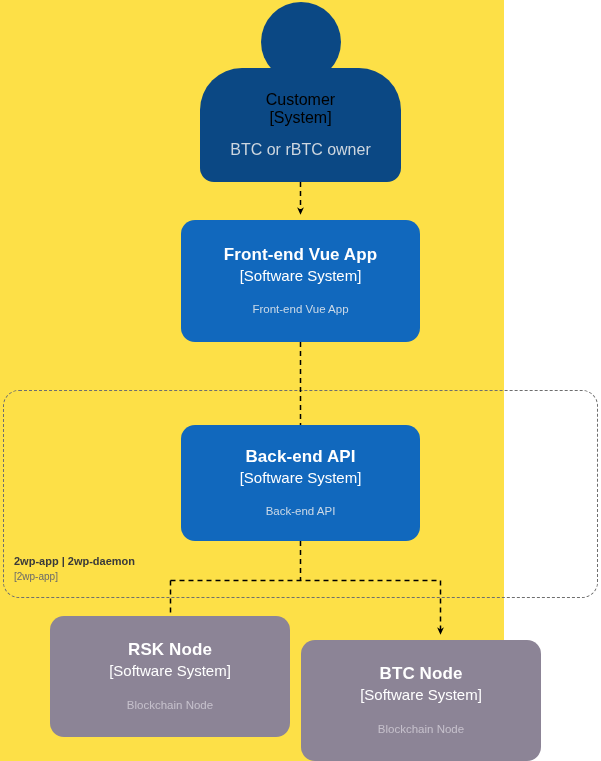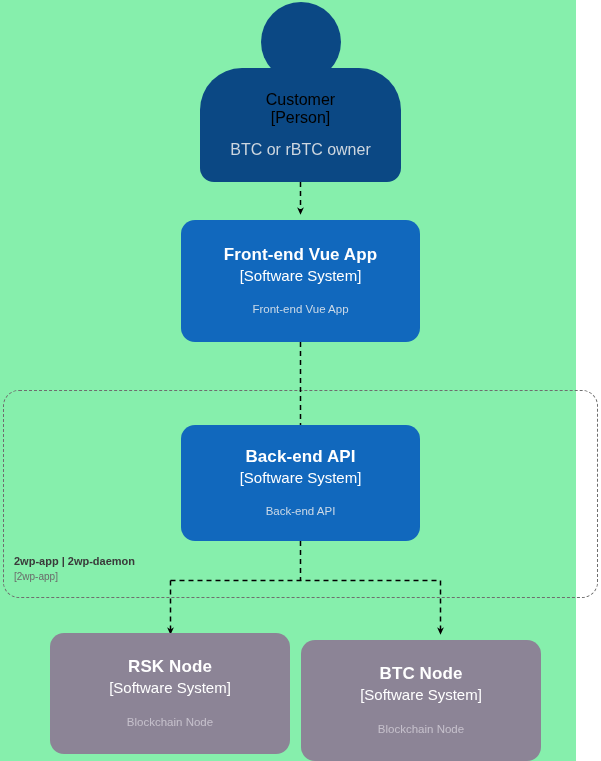--- a/index.html
+++ b/index.html
@@ -9,23 +9,23 @@
   }
   body {
     width: 601px;
     height: 761px;
     background: #ffffff;
     font-family: "Liberation Sans", sans-serif;
     overflow: hidden;
   }
   #diagram {
     position: relative;
-    width: 576px;
+    width: 504px;
     height: 761px;
-    background: #86efac;
+    background: #fde047;
   }
 
   
   .node {
     position: absolute;
     box-sizing: border-box;
     border-radius: 14px;
     display: flex;
     flex-direction: column;
     align-items: center;
@@ -96,21 +96,21 @@
 
   
   .sys-grey {
     background: #8C8496;
   }
   .sys-grey .desc { color: #C6C1CC; }
 
   
   #frontend-vue-app { left: 181px; top: 220px; width: 239px; height: 122px; }
   #backend-api      { left: 181px; top: 425px; width: 239px; height: 116px; }
-  #rsk-node         { left: 50px;  top: 633px; width: 240px; height: 121px; }
+  #rsk-node         { left: 50px;  top: 616px; width: 240px; height: 121px; }
   #btc-node         { left: 301px; top: 640px; width: 240px; height: 121px; }
 
   
   #system-boundary {
     position: absolute;
     left: 3px;
     top: 390px;
     width: 595px;
     height: 208px;
     box-sizing: border-box;
@@ -175,21 +175,21 @@
       <path d="M 170.5 580.5 L 440.5 580.5" stroke="#000000" stroke-width="1.5" fill="none" stroke-dasharray="5,4"></path>
       <path d="M 170.5 580.5 L 170.5 631" stroke="#000000" stroke-width="1.5" fill="none" stroke-dasharray="5,4" marker-end="url(#arrowhead)"></path>
       <path d="M 440.5 580.5 L 440.5 631" stroke="#000000" stroke-width="1.5" fill="none" stroke-dasharray="5,4" marker-end="url(#arrowhead)"></path>
     </g>
   </svg>
 
   <div class="person-wrap">
     <div class="person-head"></div>
     <div class="person-body">
       <div class="title">Customer</div>
-      <div class="tech">[Person]</div>
+      <div class="tech">[System]</div>
       <div class="desc">BTC or rBTC owner</div>
     </div>
   </div>
 
   <div id="frontend-vue-app" class="node sys-blue">
     <div class="title">Front-end Vue App</div>
     <div class="tech">[Software System]</div>
     <div class="desc">Front-end Vue App</div>
   </div>
 

